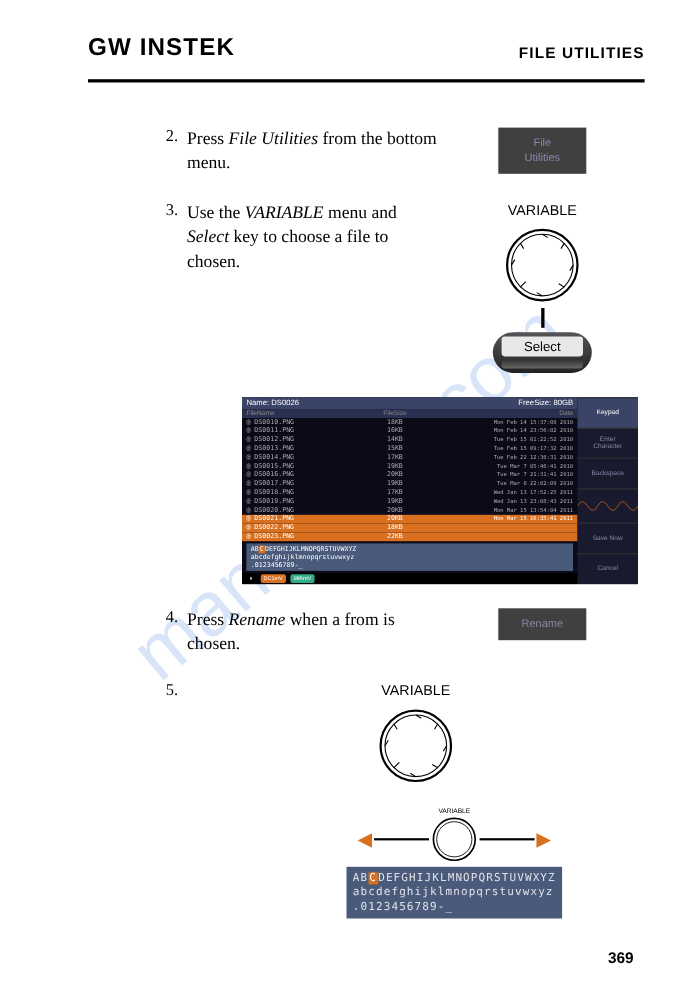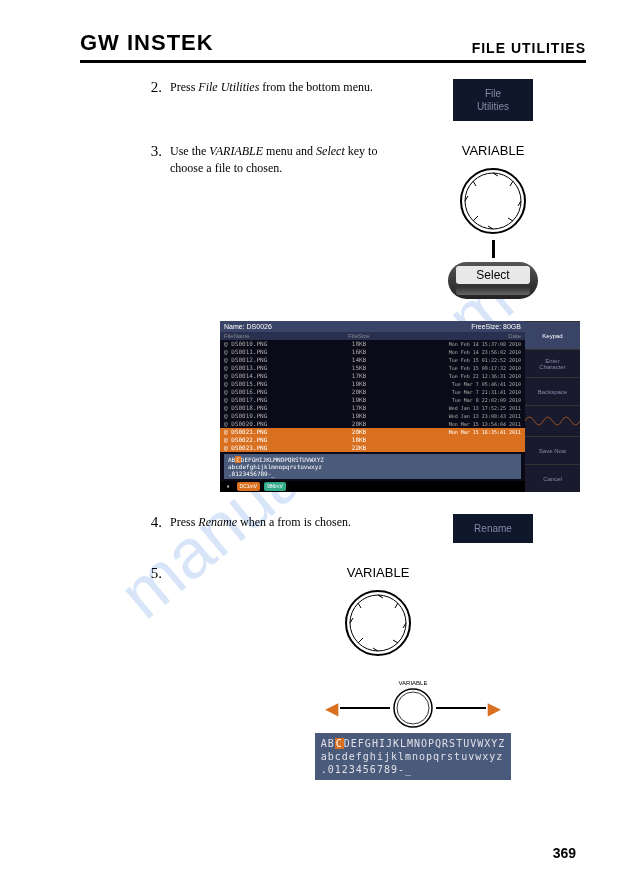--- a/index.html
+++ b/index.html
@@ -1,28 +1,28 @@
 <!DOCTYPE html>
 <html><head>
 <meta charset="utf-8">
 <style>
 *{margin:0;padding:0;box-sizing:border-box}
 body{width:631px;height:893px;background:#fff;font-family:Georgia,serif;color:#000;position:relative;overflow:hidden}
 .page{padding:30px 45px 20px 80px;position:relative;z-index:2}
-.header{display:flex;justify-content:space-between;align-items:flex-end;border-bottom:3px solid #000;padding-bottom:4px;margin-bottom:16px}
+.header{display:flex;justify-content:space-between;align-items:flex-end;border-bottom:3px solid #000;padding-bottom:16px;margin-bottom:41px}
 .logo{font-family:Arial,sans-serif;font-weight:900;font-size:22px;letter-spacing:-0.5px}
 .logo .gw{letter-spacing:1px}
 .section-title{font-family:Arial,sans-serif;font-weight:900;font-size:14px;letter-spacing:1px}
 .step{display:flex;margin-bottom:22px;align-items:flex-start}
 .step-num{width:90px;text-align:right;padding-right:8px;font-size:15px}
-.step-text{width:230px;font-size:12px;line-height:1.4}
+.step-text{width:230px;font-size:16px;line-height:1.4}
 .step-text .italic{font-style:italic}
 .step-text .italic-caps{font-style:italic;font-family:Georgia,serif}
 .step-right{flex:1;display:flex;flex-direction:column;align-items:center;gap:8px}
-.button-box{background:#0f172a;color:#8888aa;font-family:Arial,sans-serif;font-size:10px;text-align:center;padding:8px 12px;width:80px;line-height:1.3}
+.button-box{background:#404040;color:#8888aa;font-family:Arial,sans-serif;font-size:10px;text-align:center;padding:8px 12px;width:80px;line-height:1.3}
 .variable-label{font-family:Arial,sans-serif;font-size:13px;font-weight:400}
 .knob-wrap{display:flex;flex-direction:column;align-items:center;gap:4px}
 .knob{width:70px;height:70px}
 .knob-line{width:3px;height:18px;background:#000}
 .select-btn{background:linear-gradient(#555,#222);border-radius:20px;padding:4px 8px;width:90px}
 .select-btn-inner{background:#e8e8e8;color:#000;font-family:Arial,sans-serif;font-size:12px;text-align:center;border-radius:3px;padding:2px;margin-bottom:3px}
 .select-btn-bar{height:8px;background:linear-gradient(#333,#666);border-radius:3px}
 .screenshot{margin:0 0 22px 140px;width:360px}
 .ss-container{display:flex;background:#0a0a18}
 .ss-main{flex:1}
@@ -42,21 +42,21 @@
 .ss-side-item.top{background:#3a4466;color:#fff}
 .ss-wave{width:90px;height:30px;position:relative}
 .char-knob-section{margin:15px 0 10px 160px;display:flex;flex-direction:column;align-items:center}
 .char-arrow-row{display:flex;align-items:center;gap:2px}
 .arrow{font-size:16px;color:#d87020;font-weight:bold}
 .arrow-line{width:50px;height:2px;background:#000}
 .small-knob{width:42px;height:42px}
 .small-knob-label{font-family:Arial,sans-serif;font-size:6px;margin-bottom:1px}
 .char-box{background:#4a5a7a;color:#e0e0e8;font-family:monospace;font-size:10px;padding:4px 6px;margin-top:4px;line-height:1.3;letter-spacing:1px}
 .char-box .hl{background:#d87020;color:#fff;padding:0 1px}
-.page-num{position:absolute;bottom:32px;right:55px;font-family:Arial,sans-serif;font-weight:900;font-size:14px}
+.page-num{position:absolute;bottom:15px;right:55px;font-family:Arial,sans-serif;font-weight:900;font-size:14px}
 .watermark{position:absolute;top:50%;left:50%;transform:translate(-50%,-50%) rotate(-40deg);font-family:Arial,sans-serif;font-size:70px;color:rgba(100,150,230,0.25);z-index:1;white-space:nowrap;pointer-events:none}
 </style>
 </head>
 <body>
 
 <div class="watermark">manualslib.com</div>
 
 <div class="page">
 <div class="header">
 <div class="logo"><span class="gw">GW INSTEK</span></div>

